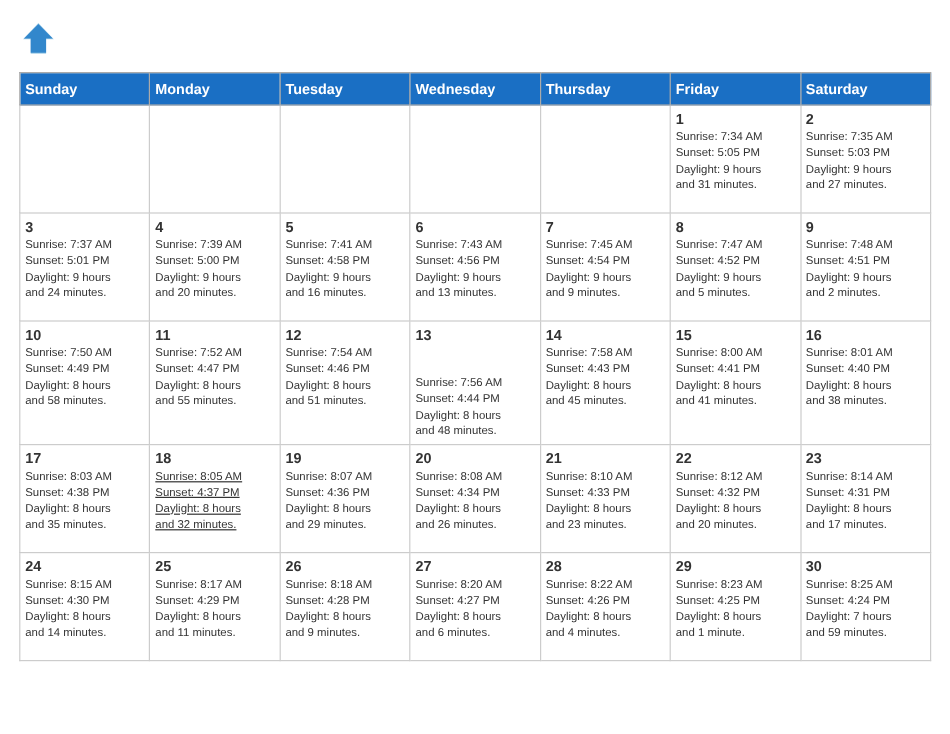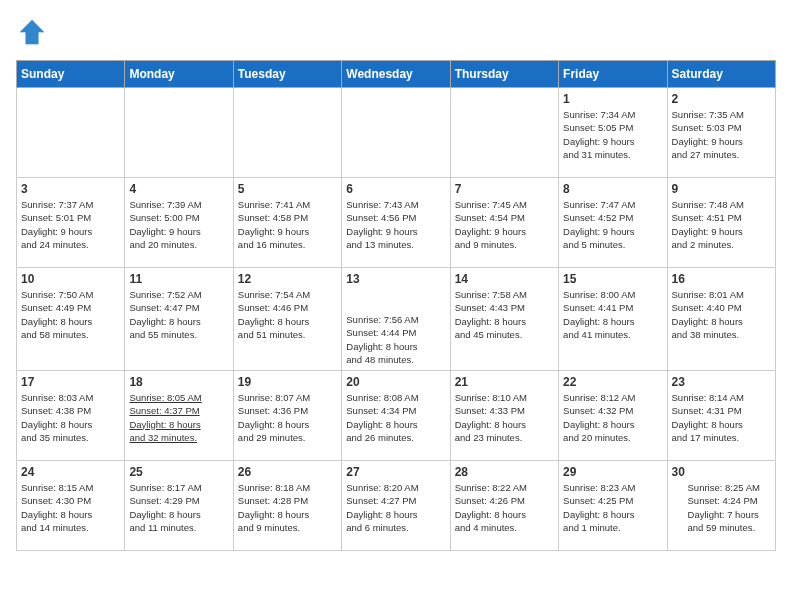--- a/index.html
+++ b/index.html
@@ -343,20 +343,20 @@
         </td>
         <td>
           <span class="day-number">29</span>
           <div class="day-info" style="white-space: pre-line;">Sunrise: 8:23 AM
 Sunset: 4:25 PM
 Daylight: 8 hours
 and 1 minute.</div>
         </td>
         <td>
           <span class="day-number">30</span>
-          <div class="day-info" style="white-space: pre-line; margin-left: 16px;">Sunrise: 8:25 AM
+          <div class="day-info" style="white-space: pre-line;">Sunrise: 8:25 AM
 Sunset: 4:24 PM
 Daylight: 7 hours
 and 59 minutes.</div>
         </td>
       </tr>
     </tbody>
 </table>
 
 </body></html>

